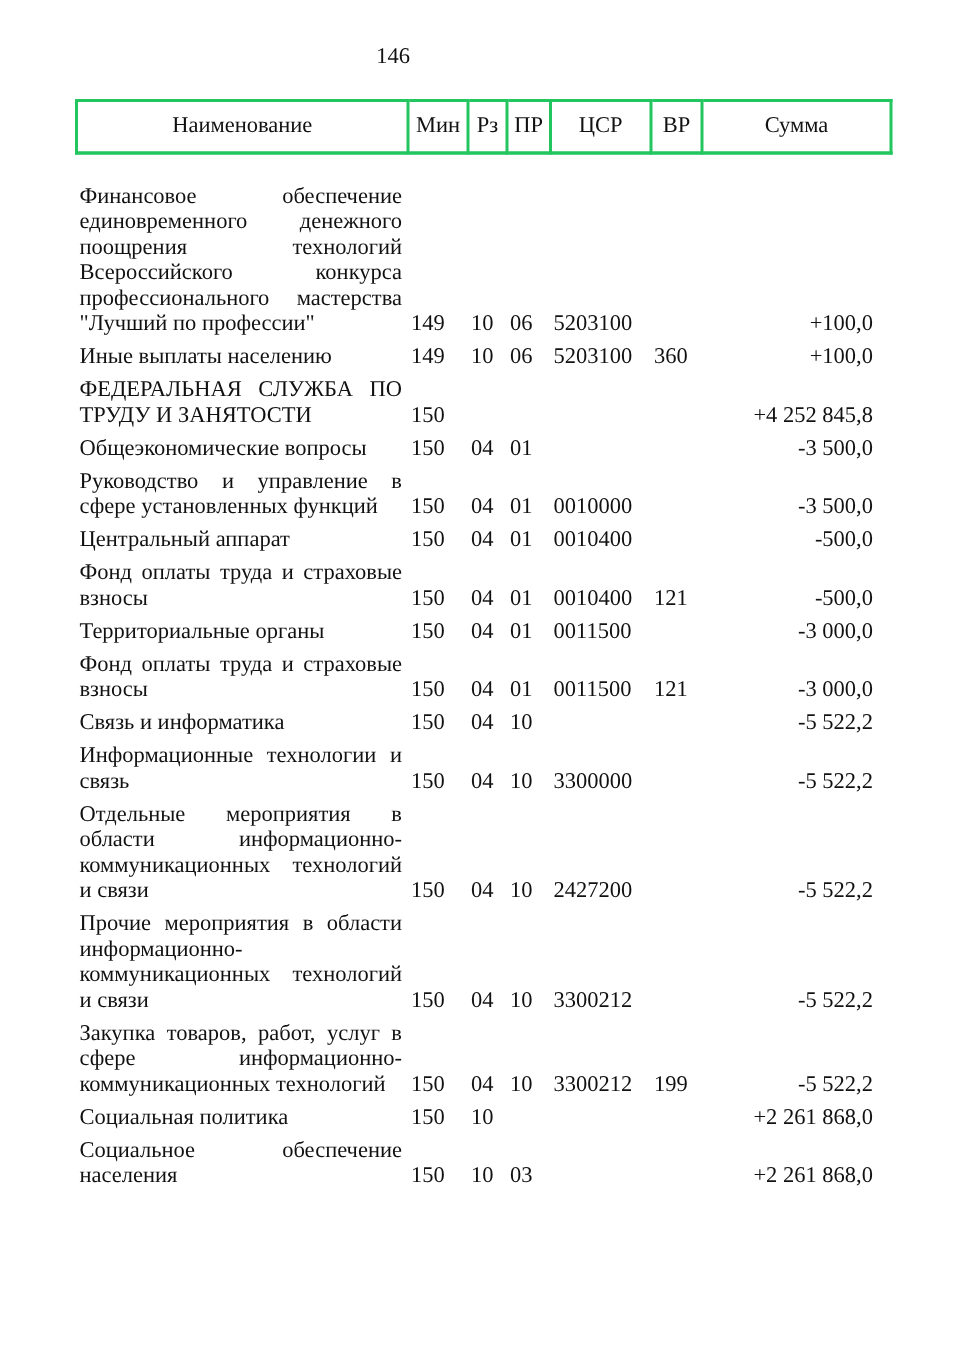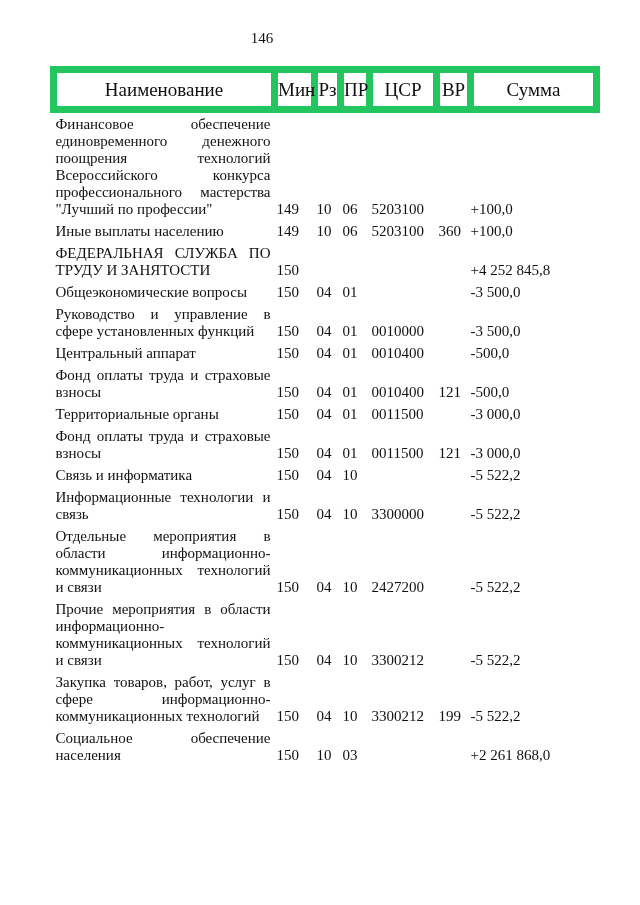--- a/index.html
+++ b/index.html
@@ -23,42 +23,42 @@
   col.c-min { width: 40px; }
   col.c-rz { width: 26px; }
   col.c-pr { width: 29px; }
   col.c-csr { width: 67px; }
   col.c-vr { width: 34px; }
   col.c-sum { width: 126px; }
 
   thead th {
     font-weight: normal;
     height: 33px;
-    border: 7px solid #22c55e;
+    border: 2px solid #22c55e;
     text-align: center;
     vertical-align: middle;
     padding: 0;
-    font-size: 19px;
+    font-size: 15px;
   }
   tbody td {
     padding: 0;
     vertical-align: bottom;
     line-height: 17px;
     font-size: 15px;
   }
   tbody tr td { padding-top: 5px; }
-  tbody tr.first td { padding-top: 3px; }
+  tbody tr.first td { padding-top: 20px; }
   td.name {
     text-align: justify;
     text-align-last: left;
     padding-left: 2px !important;
     padding-right: 4px !important;
   }
   td.num { padding-left: 2px !important; white-space: nowrap; }
-  td.sum { text-align: left; padding-right: 12px !important; white-space: nowrap; }
+  td.sum { text-align: right; padding-right: 12px !important; white-space: nowrap; }
   tr.bold td { font-weight: normal; }
   .justify-line { display: block; text-align: justify; text-align-last: justify; }
   .last-line { display: block; text-align: left; }
 </style>
 </head>
 <body>
 
 <div class="page-number">146</div>
 
 <table class="budget">
@@ -250,20 +250,31 @@
         </td>
         <td class="num">150</td>
         <td class="num">04</td>
         <td class="num">10</td>
         <td class="num">3300212</td>
         <td class="num">199</td>
         <td class="sum">-5 522,2</td>
       </tr>
       <tr>
         <td class="name">
+          <span class="last-line">Социальная политика</span>
+        </td>
+        <td class="num">150</td>
+        <td class="num">10</td>
+        <td class="num"></td>
+        <td class="num"></td>
+        <td class="num"></td>
+        <td class="sum">+2 261 868,0</td>
+      </tr>
+      <tr>
+        <td class="name">
           <span class="justify-line">Социальное обеспечение</span>
           <span class="last-line">населения</span>
         </td>
         <td class="num">150</td>
         <td class="num">10</td>
         <td class="num">03</td>
         <td class="num"></td>
         <td class="num"></td>
         <td class="sum">+2 261 868,0</td>
       </tr>

